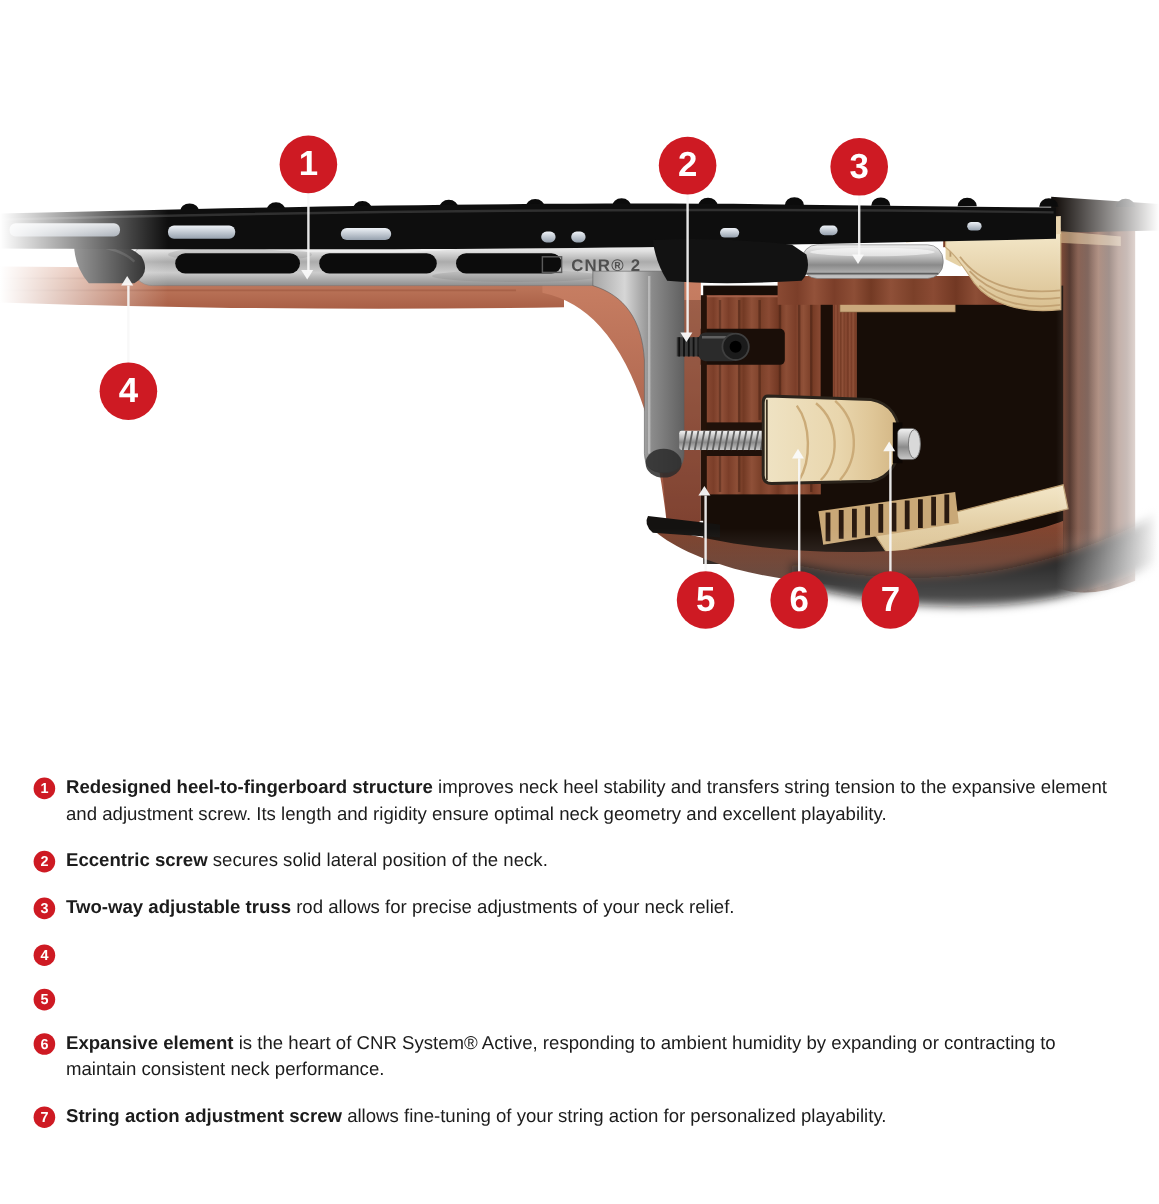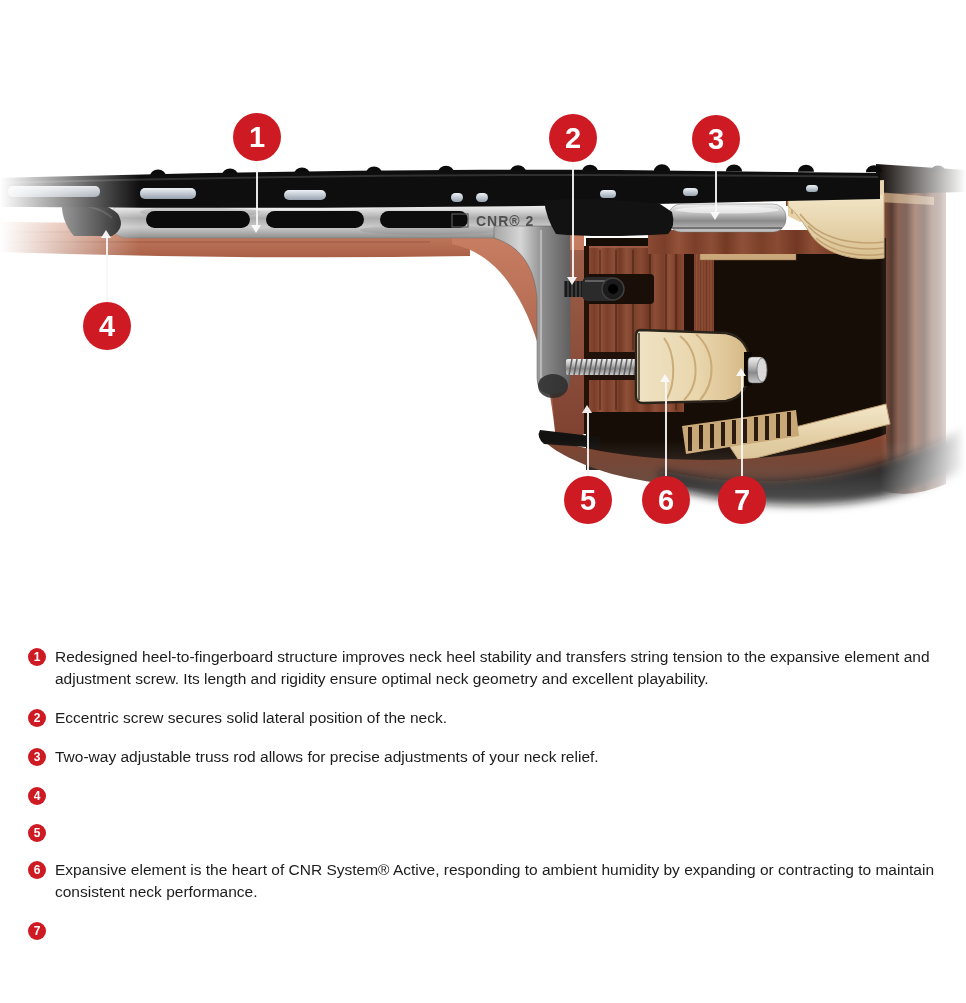--- a/index.html
+++ b/index.html
@@ -13,21 +13,21 @@
   .pointer-arrow.down{border-top:8px solid rgba(250,250,250,.95);}
   .pointer-arrow.up{border-bottom:8px solid rgba(250,250,250,.95);}
   .badge-big{position:absolute;width:48px;height:48px;border-radius:50%;color:#fff;
         display:flex;align-items:center;justify-content:center;font-size:29px;font-weight:bold;
         z-index:3;}
   .legend{position:absolute;left:28px;top:646px;right:30px;z-index:2;}
   .legend-item{display:flex;gap:9px;margin-bottom:17px;align-items:flex-start;}
   .badge-small{flex:0 0 auto;width:18px;height:18px;border-radius:50%;color:#fff;margin-top:2px;
         display:inline-flex;align-items:center;justify-content:center;font-size:12px;font-weight:bold;}
   .legend-item p{margin:0;font-size:15.5px;line-height:22px;}
-  .legend-item p b{font-weight:normal;}
+  .legend-item p b{font-weight:bold;}
   .legend-item p span{white-space:pre-line;}
 </style>
 </head>
 <body>
 
 <div class="page">
 
   <svg class="photo-svg" width="966" height="600" viewBox="0 0 966 600">
     <defs>
       <linearGradient id="gSalmon" x1="0" y1="0" x2="0" y2="1">
@@ -311,16 +311,17 @@
       </div>
       <div class="legend-item">
         <span class="badge-small" style="background: rgb(206, 26, 35);">5</span>
       </div>
       <div class="legend-item">
         <span class="badge-small" style="background: rgb(206, 26, 35);">6</span>
         <p><b>Expansive element</b><span> is the heart of CNR System® Active, responding to ambient humidity by expanding or contracting to maintain consistent neck performance.</span></p>
       </div>
       <div class="legend-item">
         <span class="badge-small" style="background: rgb(206, 26, 35);">7</span>
+        <p><b>String action adjustment screw</b><span> allows fine-tuning of your string action for personalized playability.</span></p>
       </div>
     </div>
 
 </div>
 
 </body></html>

